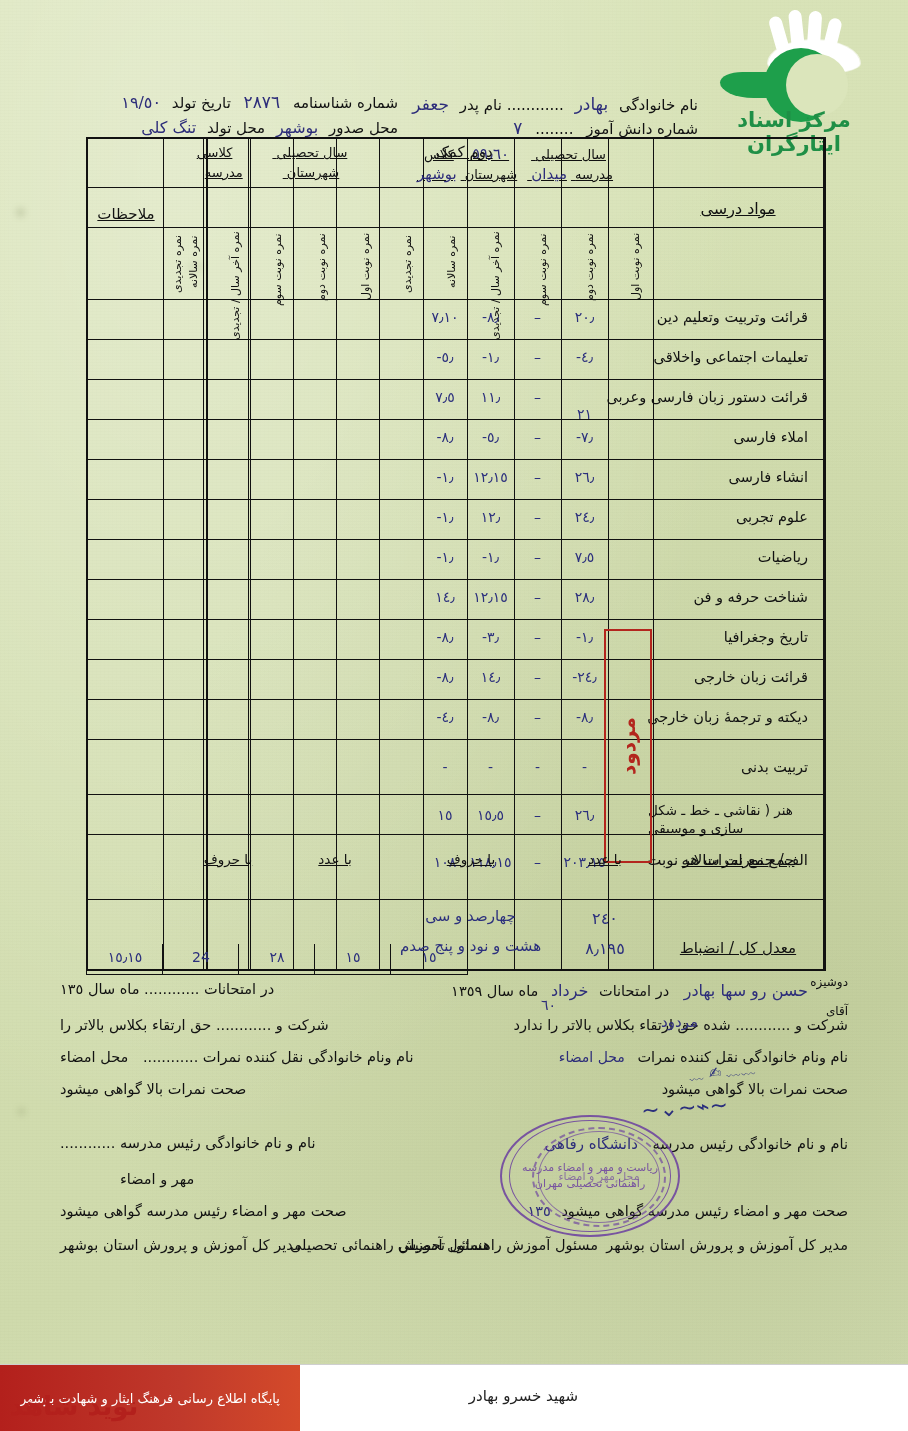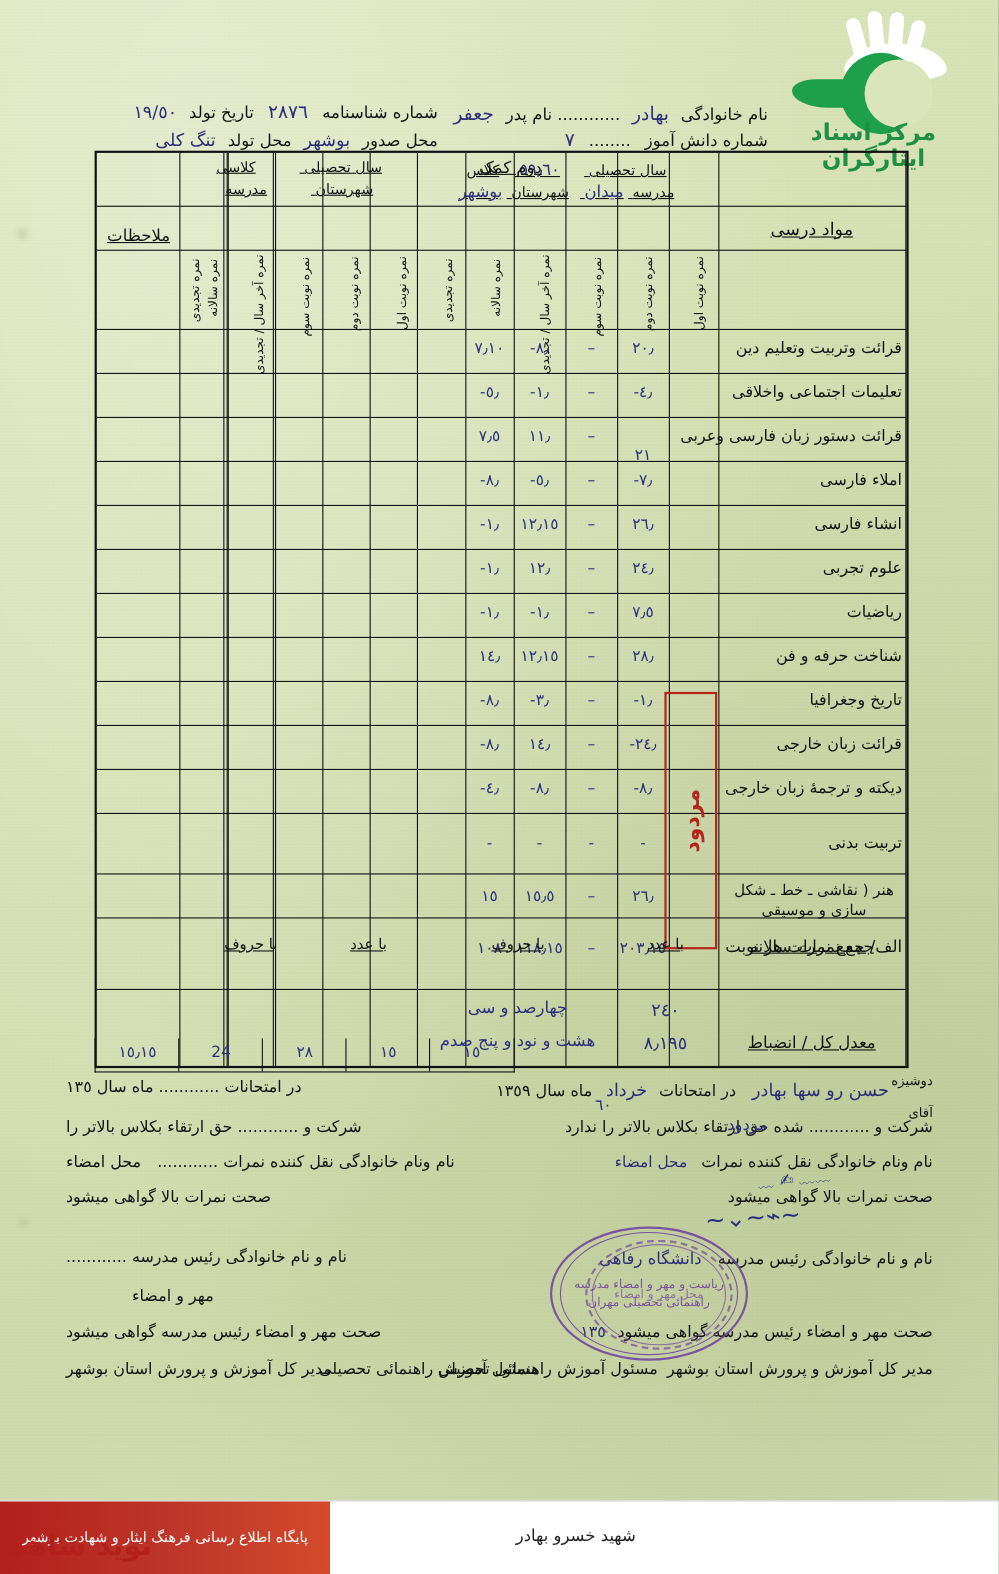--- a/index.html
+++ b/index.html
@@ -49,21 +49,21 @@
   .handred{color:#b3261e;}
   .dots{letter-spacing:1px;}
   
   #hdr{position:absolute;top:78px;right:210px;left:86px;height:60px;font-size:15px;color:#111;}
   #hdr .row{position:absolute;white-space:nowrap;}
   
   #tbl{position:absolute;left:86px;top:137px;width:736px;height:830px;border:2px solid #111;}
   #tbl .v{position:absolute;top:0;bottom:0;width:1px;background:#111;}
   #tbl .h{position:absolute;left:0;right:0;height:1px;background:#111;}
   .cellTxt{position:absolute;font-size:13.5px;color:#111;text-align:center;text-decoration:underline;}
-  .subj{position:absolute;right:4px;font-size:14.5px;color:#111;text-align:center;white-space:nowrap;}
+  .subj{position:absolute;right:16px;font-size:14.5px;color:#111;text-align:left;white-space:nowrap;}
   .vert{
     position:absolute;writing-mode:vertical-rl;transform:rotate(180deg);
     font-size:11px;color:#111;white-space:nowrap;letter-spacing:.5px;
   }
   .grade{position:absolute;font-size:14px;color:#2b2f7d;text-align:center;}
   
   #redstamp{
     position:absolute;left:0;top:0;width:46px;height:200px;border:2px solid #b3261e;
     color:#b3261e;font-size:20px;font-weight:bold;text-align:center;
     writing-mode:vertical-rl;transform:rotate(180deg);line-height:44px;letter-spacing:6px;

